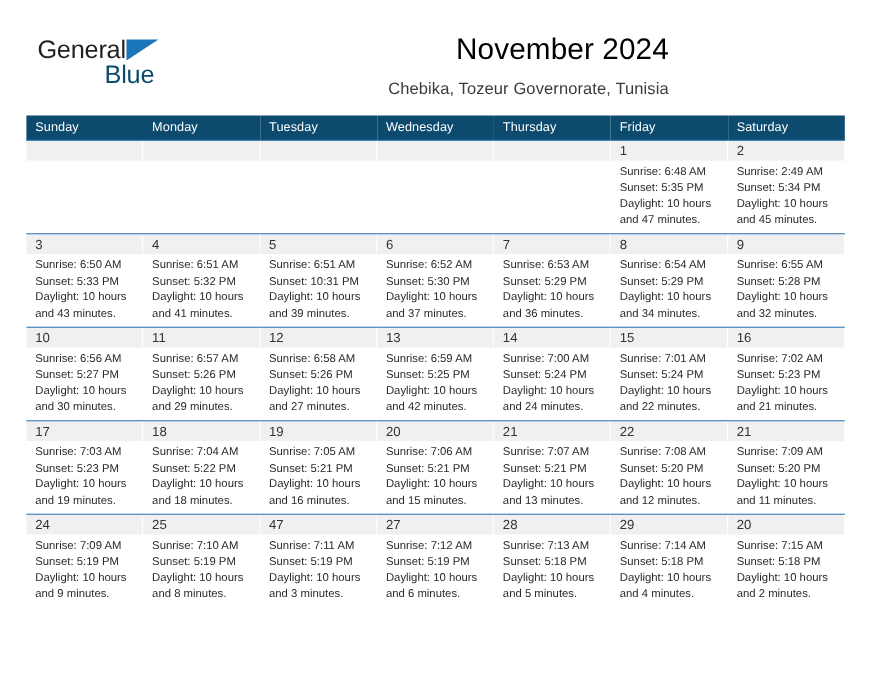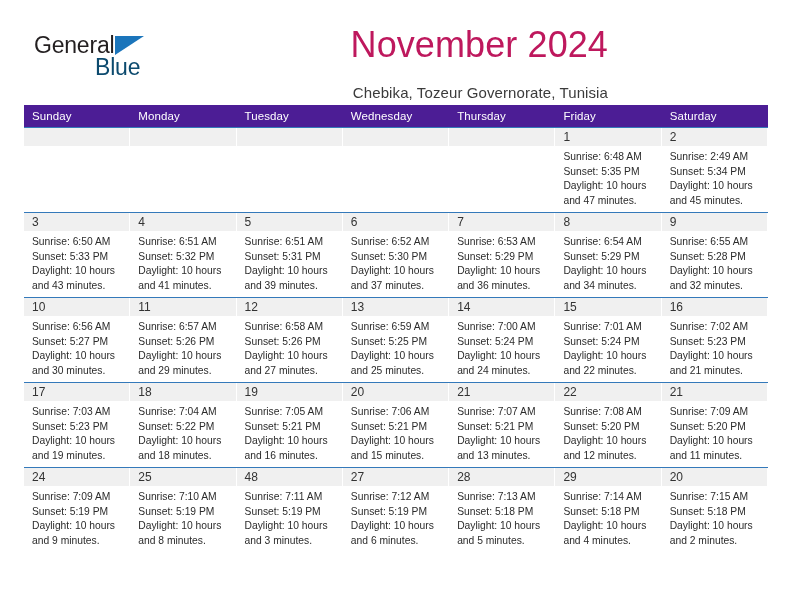--- a/index.html
+++ b/index.html
@@ -65,45 +65,45 @@
     color: #0c4a6e;
   }
 
   .title-block {
     position: absolute;
     right: 0;
     top: 0;
     text-align: right;
   }
   .cal-title {
-    font-size: 36px;
+    font-size: 27px;
     font-weight: normal;
-    color: #be185d;
+    color: #000000;
     line-height: 34px;
     letter-spacing: 0.1px;
   }
   .cal-subtitle {
     font-size: 15px;
     color: #3b3b3b;
     line-height: 22px;
-    margin-top: 20px;
+    margin-top: 8px;
     letter-spacing: 0.1px;
   }
 
   
   .calendar {
     position: absolute;
     left: 24px;
     top: 105px;
     width: 744px;
     border-collapse: collapse;
     table-layout: fixed;
   }
   .calendar th {
-    background: #4c1d95;
+    background: #0c4a6e;
     color: #ffffff;
     font-size: 11.5px;
     font-weight: normal;
     text-align: left;
     padding: 5px 0 5px 8px;
     height: 11px;
     letter-spacing: 0.1px;
   }
   .calendar td {
     width: 106.28px;
@@ -245,21 +245,21 @@
               <div>Daylight: 10 hours</div>
               <div>and 41 minutes.</div>
             </div>
           </td>
           <td class="day-cell">
             <div class="daynum-band">
               <span class="daynum">5</span>
             </div>
             <div class="cell-body">
               <div>Sunrise: 6:51 AM</div>
-              <div>Sunset: 5:31 PM</div>
+              <div>Sunset: 10:31 PM</div>
               <div>Daylight: 10 hours</div>
               <div>and 39 minutes.</div>
             </div>
           </td>
           <td class="day-cell">
             <div class="daynum-band">
               <span class="daynum">6</span>
             </div>
             <div class="cell-body">
               <div>Sunrise: 6:52 AM</div>
@@ -337,21 +337,21 @@
             </div>
           </td>
           <td class="day-cell">
             <div class="daynum-band">
               <span class="daynum">13</span>
             </div>
             <div class="cell-body">
               <div>Sunrise: 6:59 AM</div>
               <div>Sunset: 5:25 PM</div>
               <div>Daylight: 10 hours</div>
-              <div>and 25 minutes.</div>
+              <div>and 42 minutes.</div>
             </div>
           </td>
           <td class="day-cell">
             <div class="daynum-band">
               <span class="daynum">14</span>
             </div>
             <div class="cell-body">
               <div>Sunrise: 7:00 AM</div>
               <div>Sunset: 5:24 PM</div>
               <div>Daylight: 10 hours</div>
@@ -478,21 +478,21 @@
             </div>
             <div class="cell-body">
               <div>Sunrise: 7:10 AM</div>
               <div>Sunset: 5:19 PM</div>
               <div>Daylight: 10 hours</div>
               <div>and 8 minutes.</div>
             </div>
           </td>
           <td class="day-cell">
             <div class="daynum-band">
-              <span class="daynum">48</span>
+              <span class="daynum">47</span>
             </div>
             <div class="cell-body">
               <div>Sunrise: 7:11 AM</div>
               <div>Sunset: 5:19 PM</div>
               <div>Daylight: 10 hours</div>
               <div>and 3 minutes.</div>
             </div>
           </td>
           <td class="day-cell">
             <div class="daynum-band">

